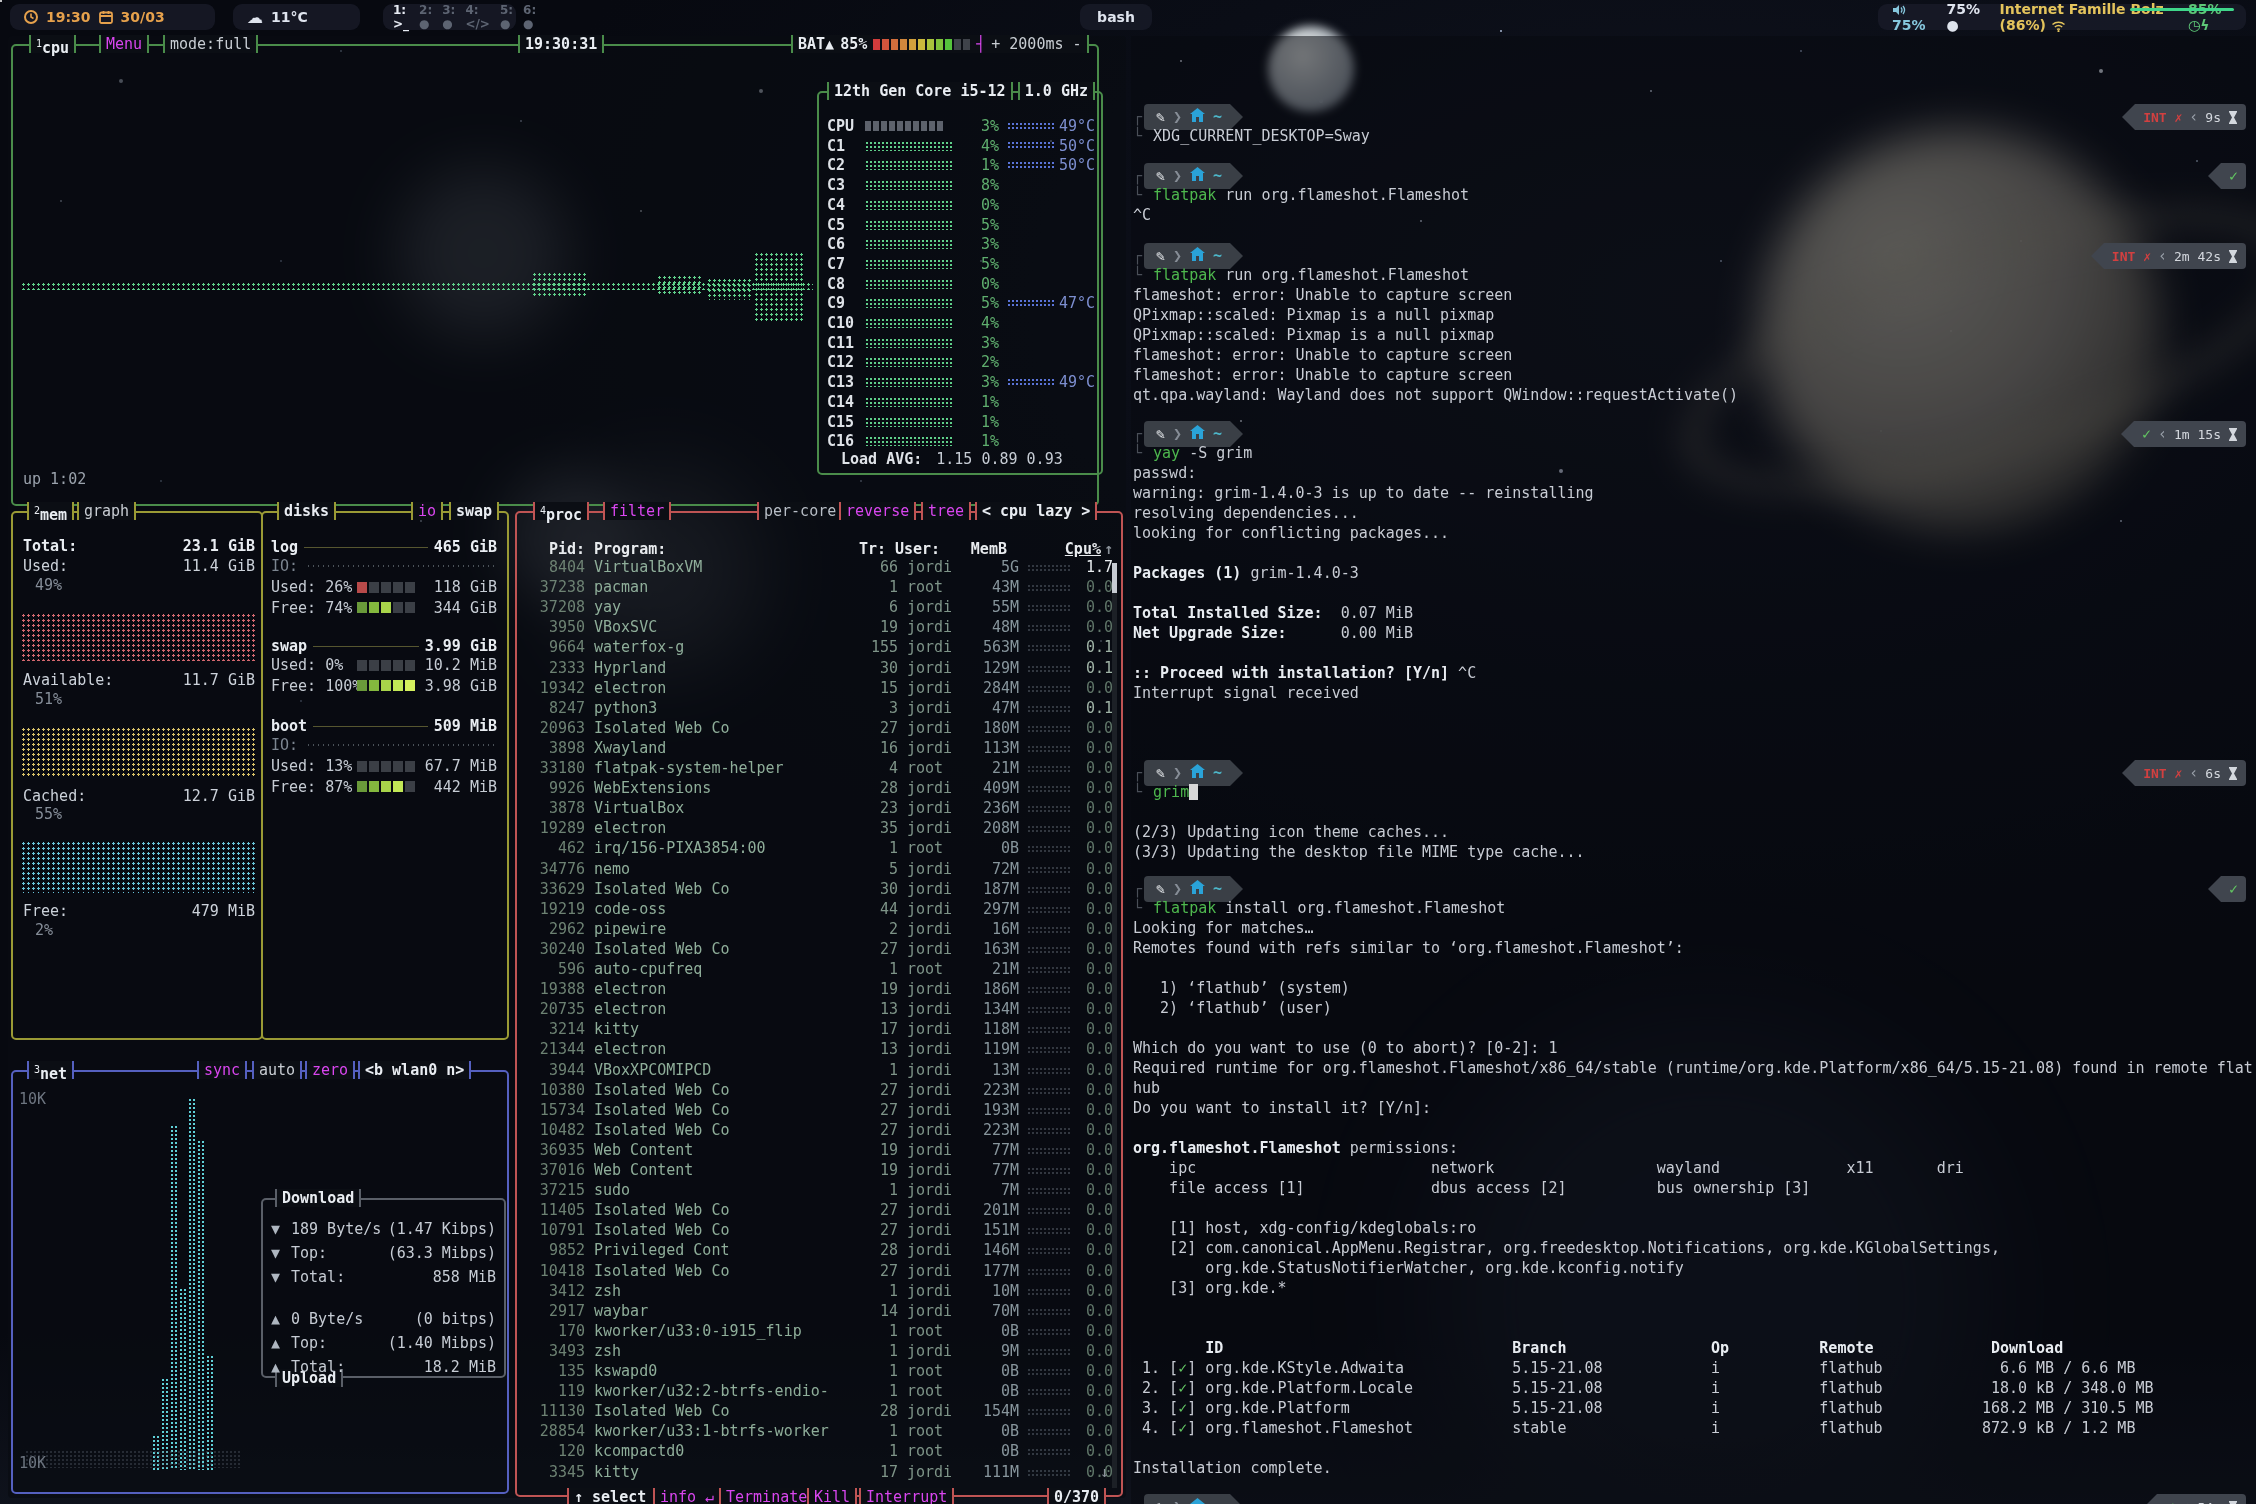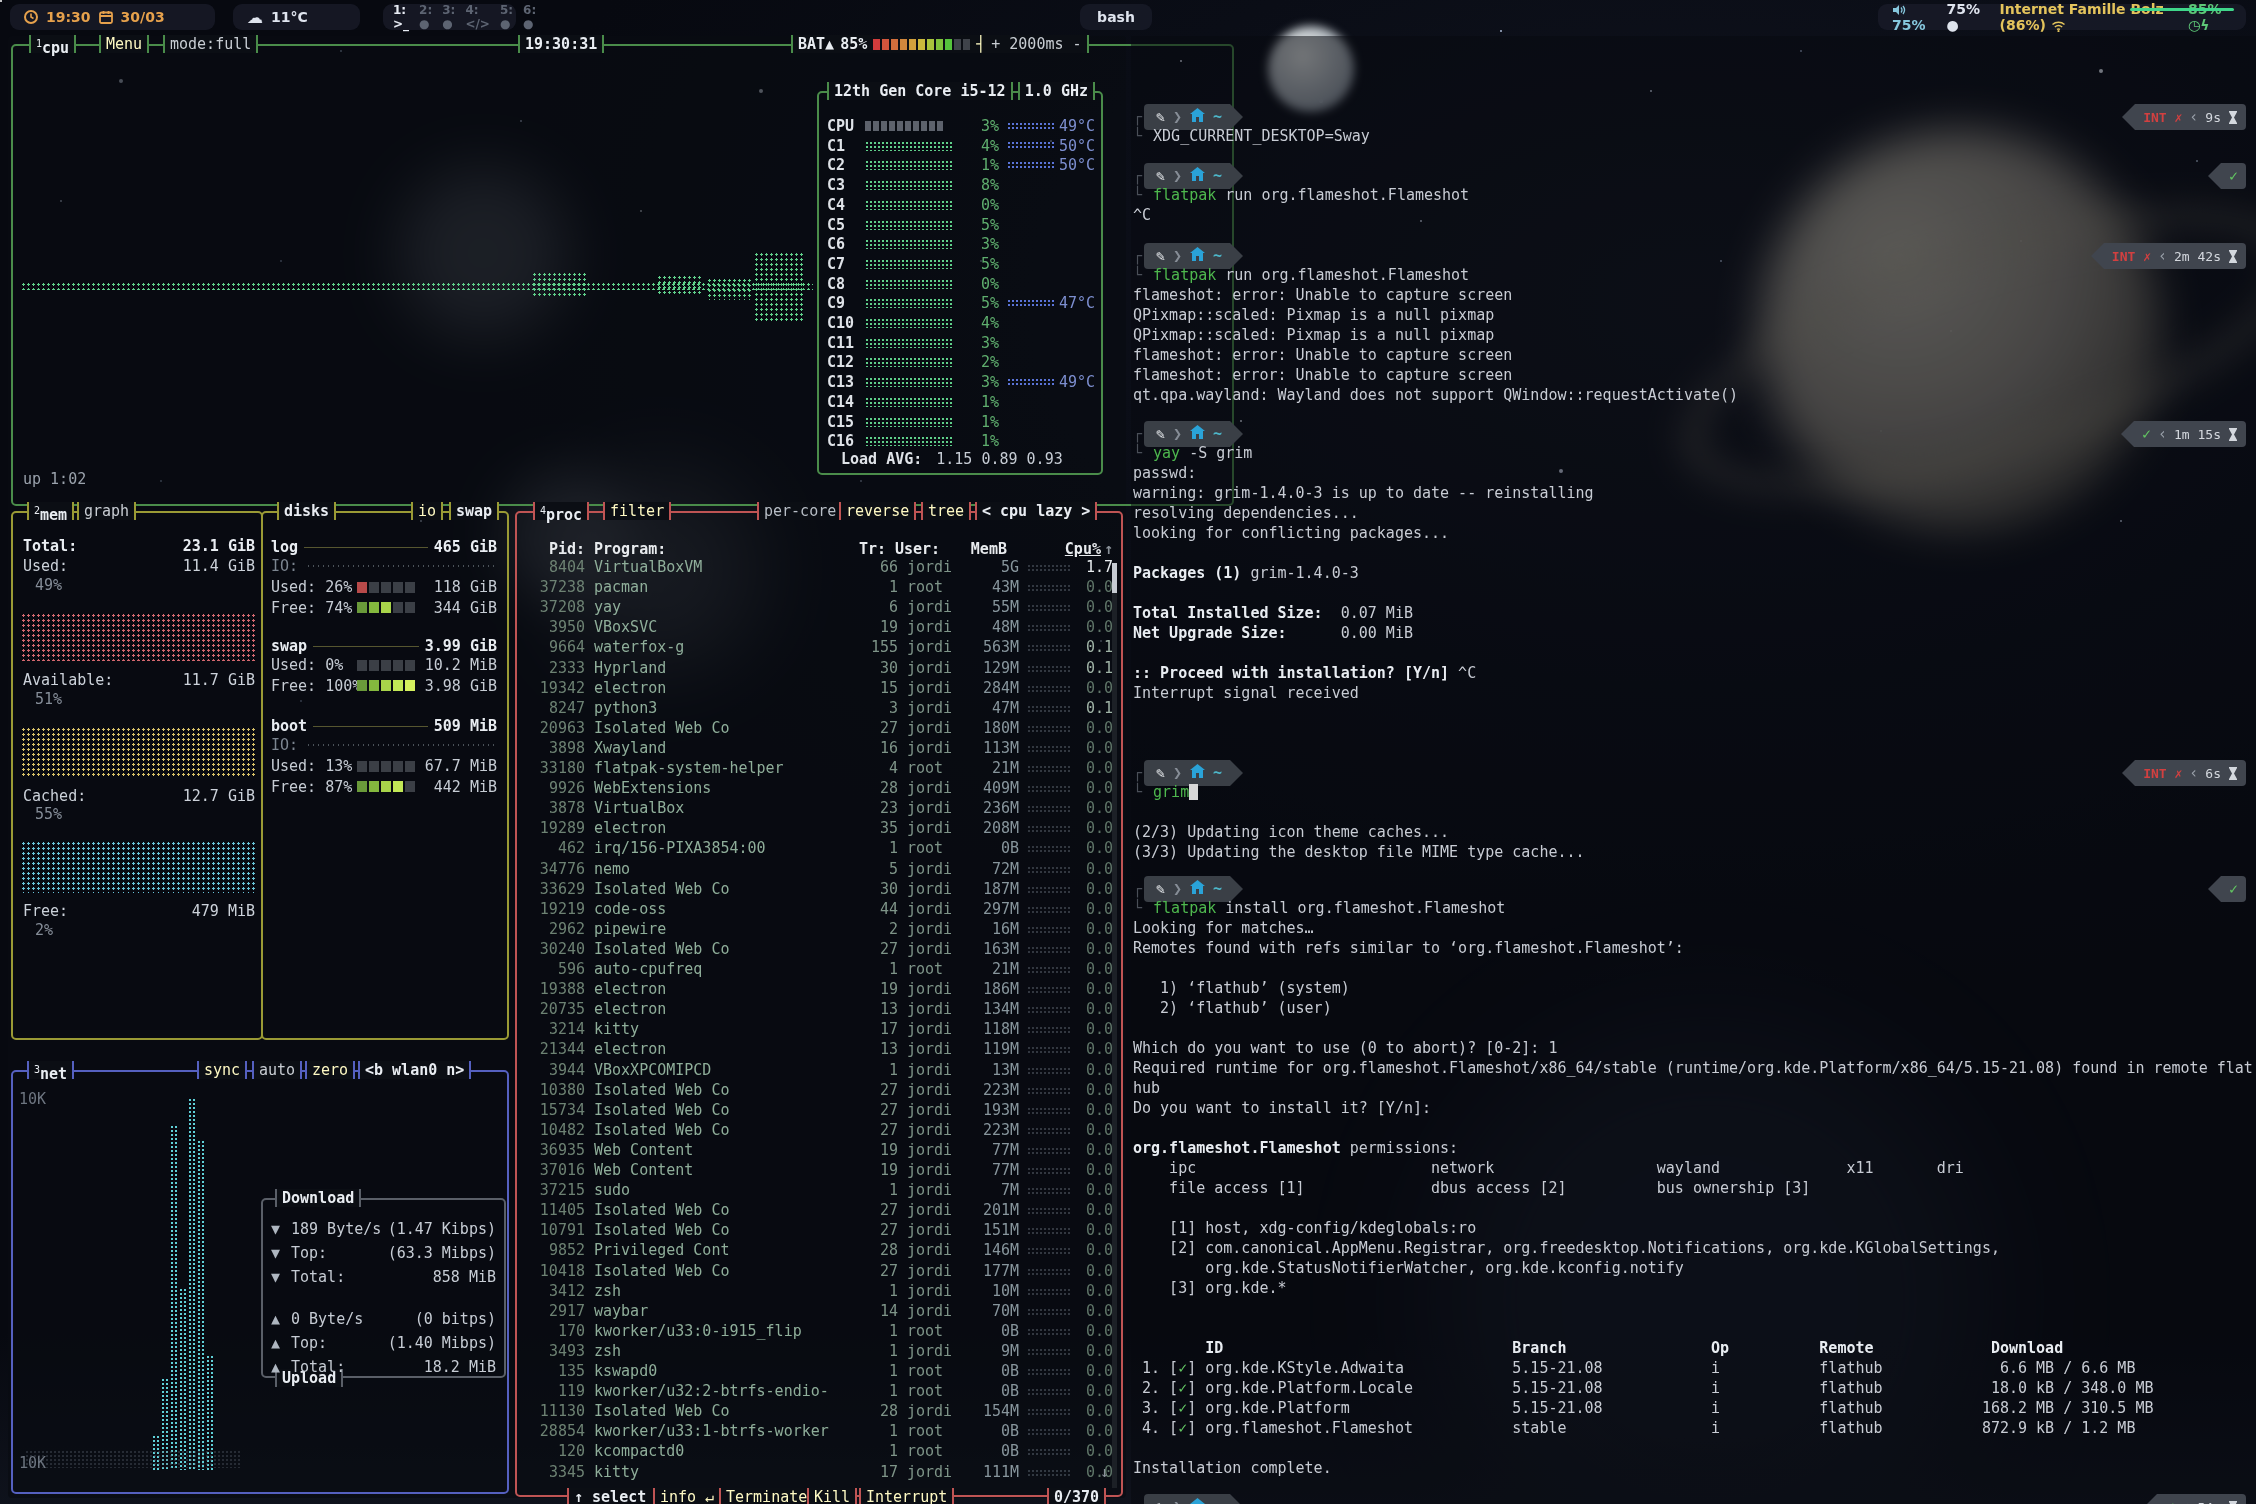--- a/index.html
+++ b/index.html
@@ -38,31 +38,31 @@
   .ws.active{color:#e8ecf4;}
   .orange{color:#e6a14c;} .cyan{color:#86c7dd;} .yellow{color:#e4c45c;} .green{color:#5ec878;} .white{color:#dfe4ee;}
   #batbar{position:absolute;left:2130px;top:8px;width:104px;height:3px;background:#3fd68a;border-radius:2px;}
   .micon{display:inline-block;vertical-align:middle;}
   
   #monitor{position:absolute;left:8px;top:36px;width:1118px;height:1462px;
     background:rgba(9,12,18,.68);border-radius:4px;font-size:15px;}
   .box{position:absolute;border:2px solid;border-radius:5px;box-sizing:border-box;}
   .chip{position:absolute;top:-11px;background:#0b0e14;padding:0 5px;line-height:18px;height:18px;
     border-left:2px solid;border-right:2px solid;border-color:inherit;white-space:nowrap;}
-  .chip b{color:#e9edf2;} .chip .dim{color:#fef9c3;} .chip sup{font-size:10px;color:#e9edf2;}
+  .chip b{color:#e9edf2;} .chip .dim{color:#d946ef;} .chip sup{font-size:10px;color:#e9edf2;}
   .chipbot{top:auto;bottom:-11px;}
   .row{position:absolute;white-space:pre;}
   .dots{background-image:radial-gradient(circle,var(--dc) 1.1px,transparent 1.25px);background-size:5px 5px;}
   .dots4{background-image:radial-gradient(circle,var(--dc) 1px,transparent 1.15px);background-size:4px 4px;}
   .meter{display:inline-flex;gap:2px;vertical-align:middle;}
   .meter i{width:10px;height:11px;background:#3b3f46;}
   .bmeter i{width:7px;height:11px;}
   .g-used{--dc:#d4686f;} .g-avail{--dc:#d9c268;} .g-cached{--dc:#68c4d9;} .g-cpu{--dc:#5fd08a;} .g-temp{--dc:#5a74d8;}
   .g-net{--dc:#5fd0d8;} .g-dim{--dc:#5b6470;}
-  #cpu-box{border-color:#4a8c4a;left:3px;top:8px;width:1223px;height:462px;}
+  #cpu-box{border-color:#4a8c4a;left:3px;top:8px;width:1088px;height:462px;}
   #mem-box{border-color:#9a9a35;left:3px;top:475px;width:252px;height:529px;}
   #disks-box{border-color:#9a9a35;left:253px;top:475px;width:248px;height:529px;}
   #net-box{border-color:#5560c0;left:3px;top:1034px;width:498px;height:424px;}
   #proc-box{border-color:#bf5454;left:507px;top:475px;width:608px;height:986px;}
   #core-box{border-color:#4a8c4a;left:804px;top:45px;width:286px;height:384px;}
   #info-box{border-color:#5a5f68;left:248px;top:126px;width:245px;height:180px;}
   .corerow{position:absolute;left:8px;width:268px;height:18px;display:flex;align-items:center;}
   .corerow .lbl{width:38px;font-weight:bold;color:#dfe3e8;}
   .corerow .cgraph{width:88px;height:10px;margin-right:4px;}
   .corerow .pct{width:42px;text-align:right;color:#5fae6e;}

